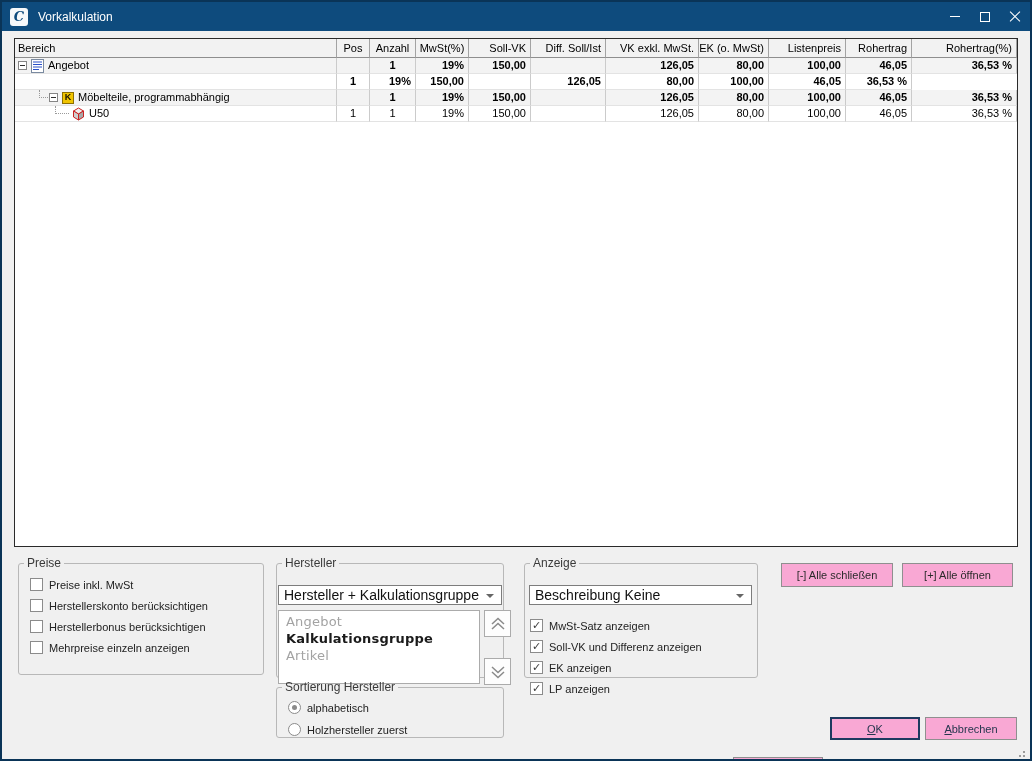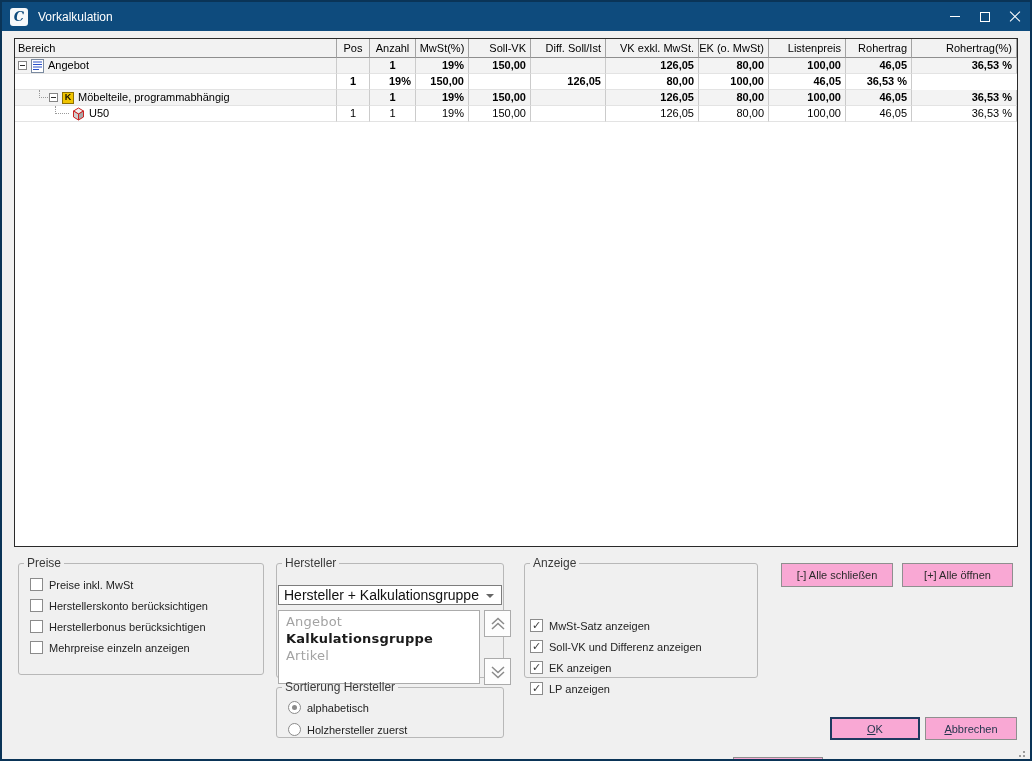--- a/index.html
+++ b/index.html
@@ -353,20 +353,23 @@
       <span class="rb-label">alphabetisch</span>
     </div>
     <div class="rb-row">
       <span class="radio"></span>
       <span class="rb-label">Holzhersteller zuerst</span>
     </div>
   </fieldset>
 
   <fieldset class="fs-anzeige">
     <legend>Anzeige</legend>
+    <div class="dd">
+      <span>Beschreibung Keine</span>
+    </div>
     <div style="height:42px"></div>
     <div class="cb-row">
       <span class="check">✓</span>
       <span class="cb-label">MwSt-Satz anzeigen</span>
     </div>
     <div class="cb-row">
       <span class="check">✓</span>
       <span class="cb-label">Soll-VK und Differenz anzeigen</span>
     </div>
     <div class="cb-row">

